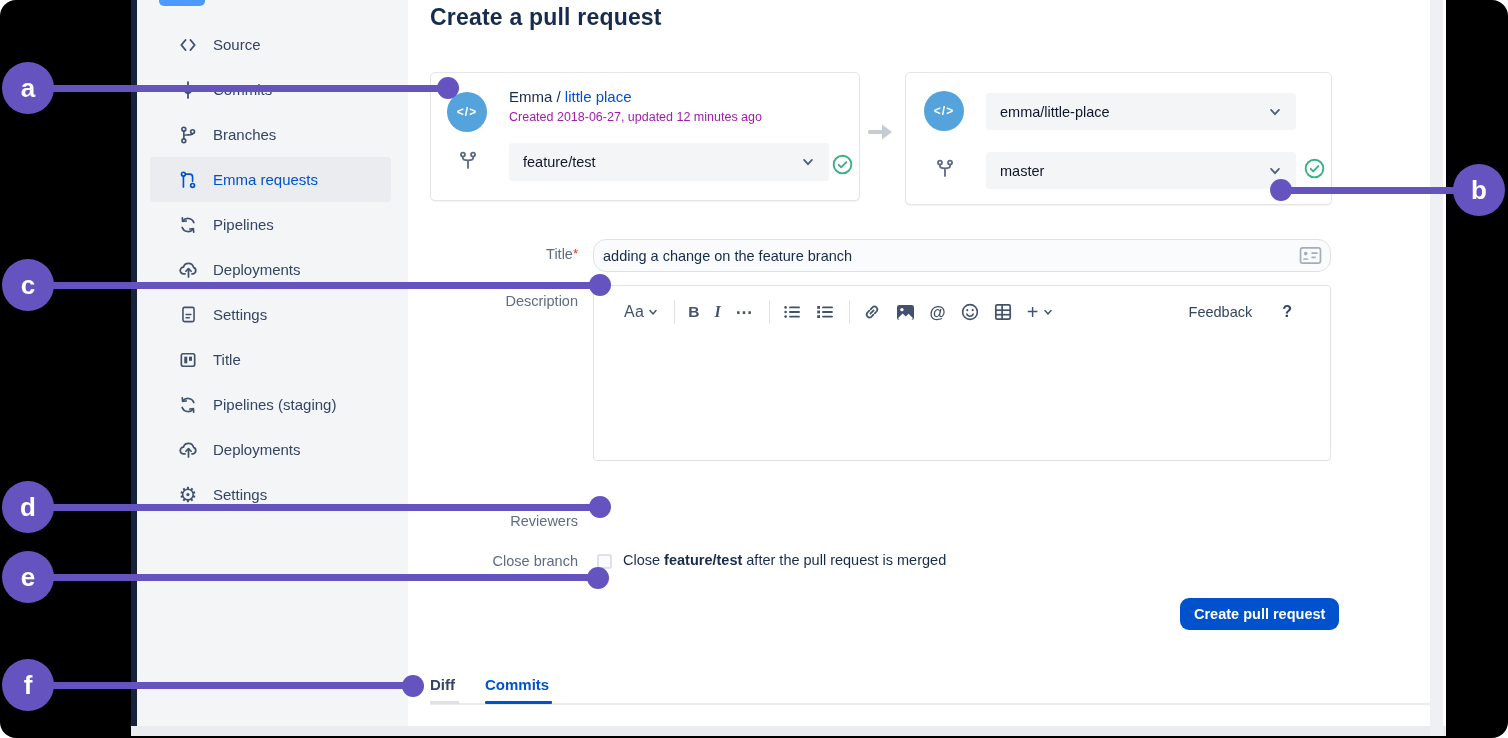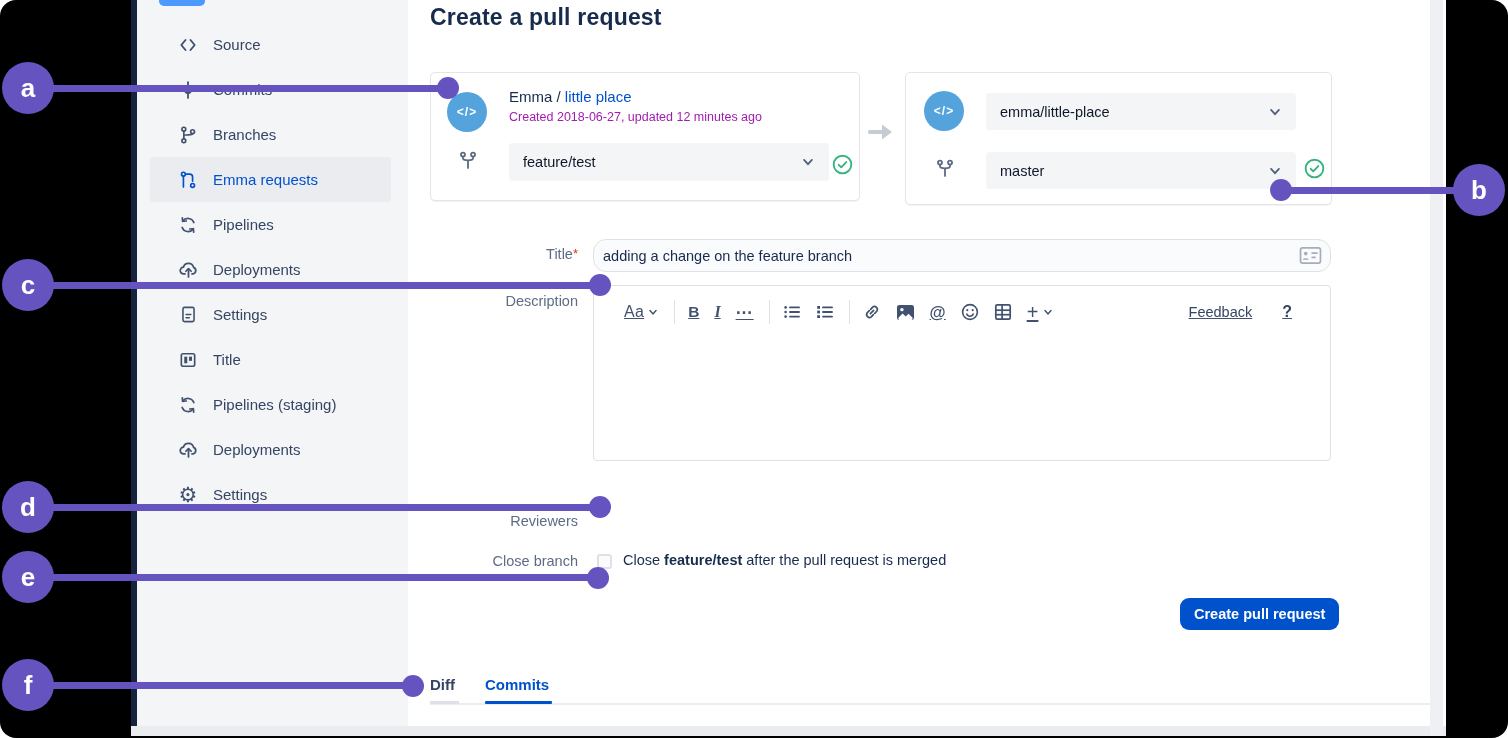--- a/index.html
+++ b/index.html
@@ -43,21 +43,21 @@
   .cards-arrow { position:absolute; left:735px; top:121px; width:28px; height:22px; color:#C6CCD4; }
 
   
   .flabel { position:absolute; width:170px; text-align:right; font-size:14.5px; color:#5E6C84; }
   .req { color:#DE350B; font-size:13px; vertical-align:top; }
   .title-wrap { position:absolute; left:462px; top:239px; width:738px; height:33px; }
   .title-input { width:100%; height:100%; border:1px solid #DFE1E6; border-radius:13px; background:#FAFBFC; font-family:"Liberation Sans",sans-serif; font-size:14.5px; color:#172B4D; padding:0 34px 0 9px; outline:none; }
   .title-card-ico { position:absolute; right:9px; top:7px; width:23px; height:19px; color:#A5ADBA; }
 
   .editor { position:absolute; left:462px; top:285px; width:738px; height:176px; border:1px solid #DFE1E6; border-radius:4px; background:#fff; }
-  .toolbar { display:flex; align-items:center; height:52px; padding:0 30px 0 30px; color:#42526E;text-decoration:underline; }
+  .toolbar { display:flex; align-items:center; height:52px; padding:0 30px 0 30px; color:#42526E; }
   .tbtn { display:flex; align-items:center; justify-content:center; cursor:pointer; color:#42526E; margin-right:15px; }
   .tbtn:last-child { margin-right:0; }
   .tb-div { width:1px; height:24px; background:#DFE1E6; margin:0 13px 0 0; }
   .tb-aa { font-size:16px; font-weight:400; letter-spacing:.3px; }
   .tb-b { font-size:15.5px; font-weight:800; }
   .tb-i { font-size:16px; font-style:italic; font-family:"Liberation Serif",serif; font-weight:600; }
   .tb-more { font-size:17px; font-weight:700; letter-spacing:1px; }
   .tb-at { font-size:16.5px; font-weight:600; }
   .tb-plus { font-size:20px; font-weight:400; }
   .tb-right { margin-left:auto; display:flex; align-items:center; }

